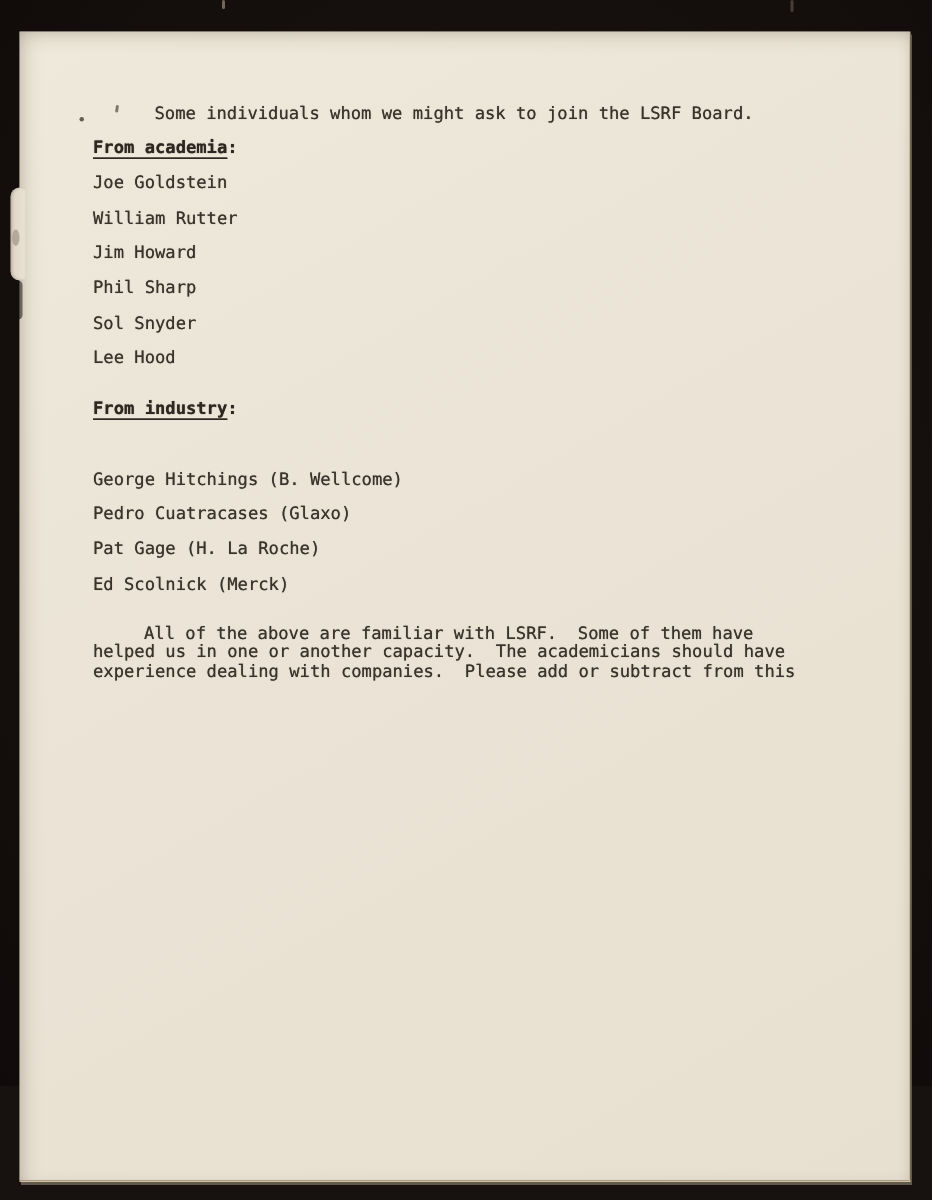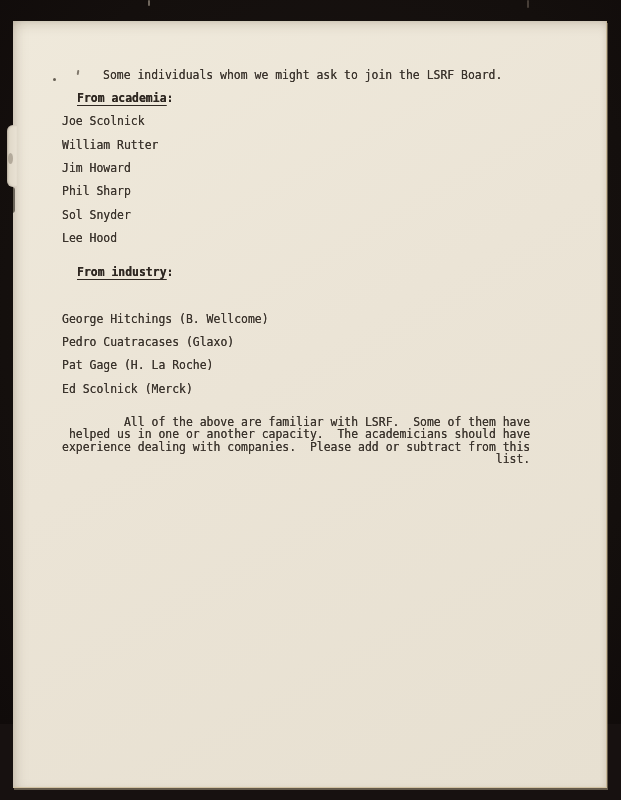--- a/index.html
+++ b/index.html
@@ -49,27 +49,27 @@
   }
   .line{
     position:absolute;left:49px;height:13px;
     font-size:11.45px;line-height:12px;
     color:var(--ink);
     white-space:pre;
     text-shadow:0 0 .5px rgba(58,51,44,.85);
     letter-spacing:0;
   }
   .title{left:90px;}
-  .heading{font-weight:bold;color:var(--ink-bold);text-shadow:0 0 .6px rgba(46,39,33,.9);margin-left:15px;}
+  .heading{font-weight:bold;color:var(--ink-bold);text-shadow:0 0 .6px rgba(46,39,33,.9);}
   .heading .u{
     text-decoration:underline;
     text-decoration-thickness:1.3px;
     text-underline-offset:2.5px;
   }
-  .closing{position:absolute;left:49px;top:395px;text-align:right;}
+  .closing{position:absolute;left:49px;top:395px;}
   .closing .pline{
     position:relative;font-size:11.45px;line-height:12.3px;height:12.3px;
     color:var(--ink);white-space:pre;
     text-shadow:0 0 .5px rgba(58,51,44,.85);
   }
   .closing .pline.indent{padding-left:34px;}
   .artifact-dot{
     position:absolute;left:40px;top:57px;width:3px;height:3px;
     background:#4e463c;border-radius:50%;opacity:.85;
   }
@@ -91,34 +91,33 @@
     </div>
     <div class="edge-notch"></div>
 
     <div class="artifact-dot"></div>
     <div class="artifact-tick"></div>
 
     <div class="line title" style="top:48px">Some individuals whom we might ask to join the LSRF Board.</div>
 
     <div class="line heading" style="top:71px"><span class="u">From academia</span><span>:</span></div>
 
-    <div class="line" style="top:94px">Joe Scolnick</div>
+    <div class="line" style="top:94px">Joe Goldstein</div>
     <div class="line" style="top:118px">William Rutter</div>
     <div class="line" style="top:141px">Jim Howard</div>
     <div class="line" style="top:164px">Phil Sharp</div>
     <div class="line" style="top:188px">Sol Snyder</div>
     <div class="line" style="top:211px">Lee Hood</div>
 
     <div class="line heading" style="top:245px"><span class="u">From industry</span><span>:</span></div>
 
     <div class="line" style="top:315px">Pedro Cuatracases (Glaxo)</div>
     <div class="line" style="top:292px">George Hitchings (B. Wellcome)</div>
     <div class="line" style="top:338px">Pat Gage (H. La Roche)</div>
     <div class="line" style="top:362px">Ed Scolnick (Merck)</div>
 
     <div class="closing">
       <div class="pline indent">All of the above are familiar with LSRF.  Some of them have</div>
       <div class="pline">helped us in one or another capacity.  The academicians should have</div>
       <div class="pline">experience dealing with companies.  Please add or subtract from this</div>
-      <div class="pline">list.</div>
     </div>
   </div>
 </div>
 
 </body></html>

